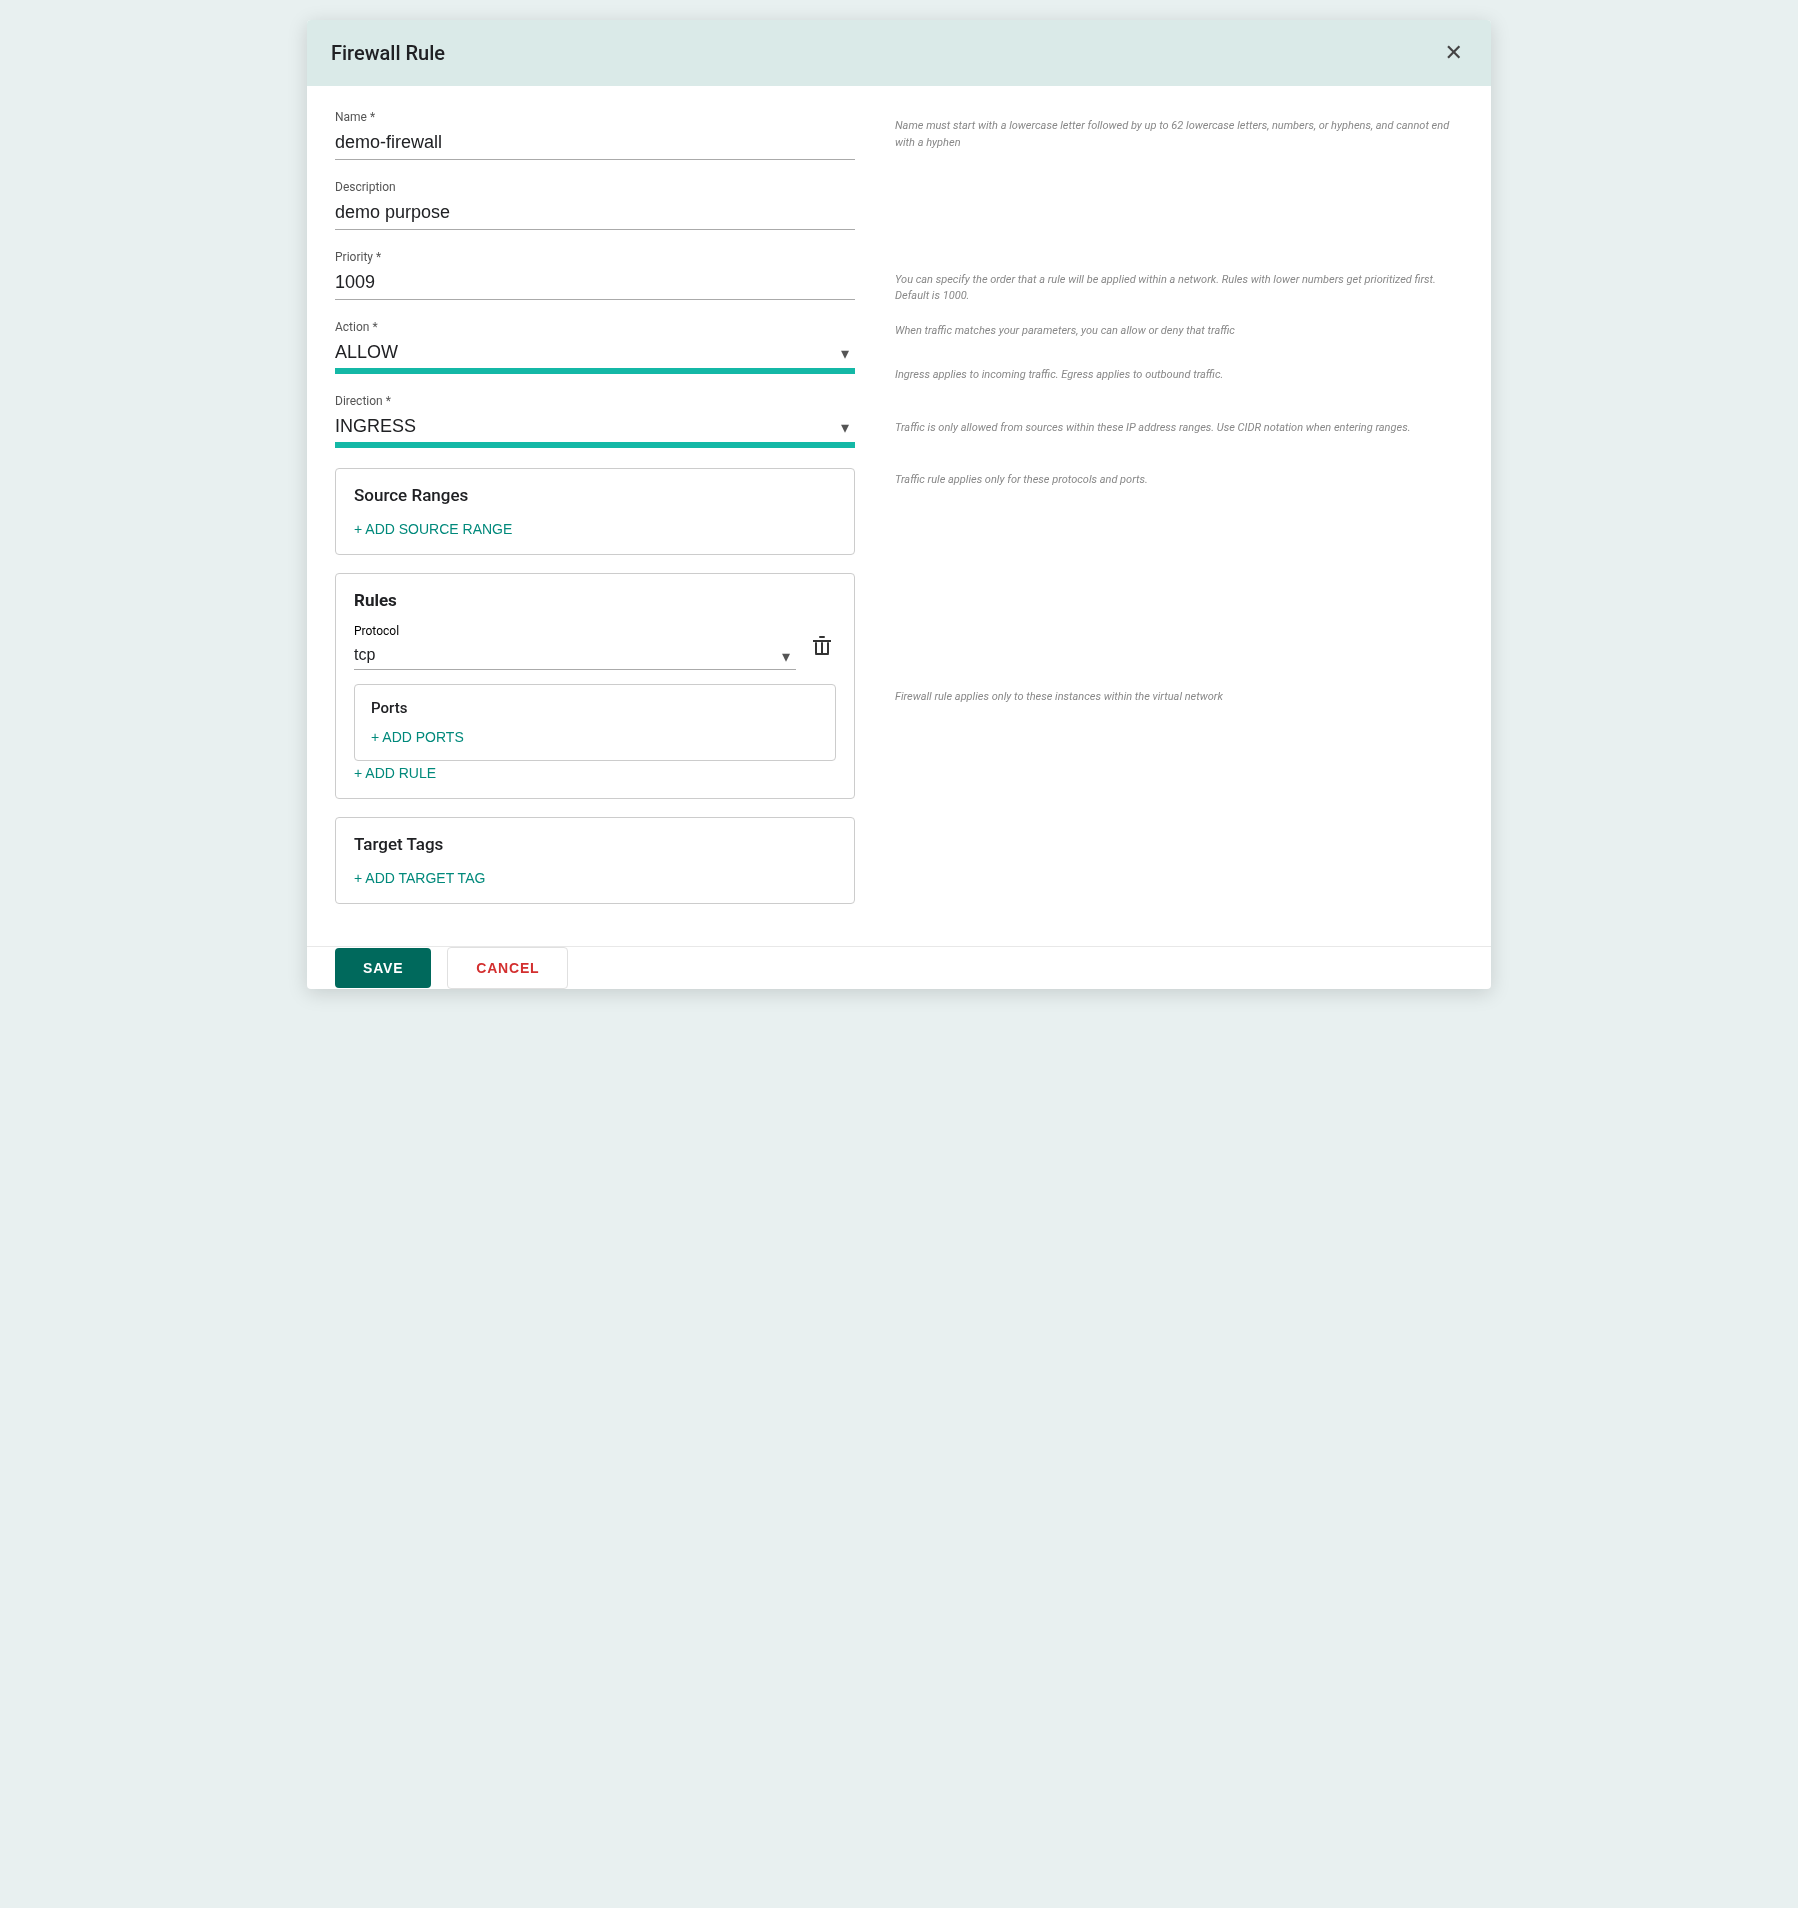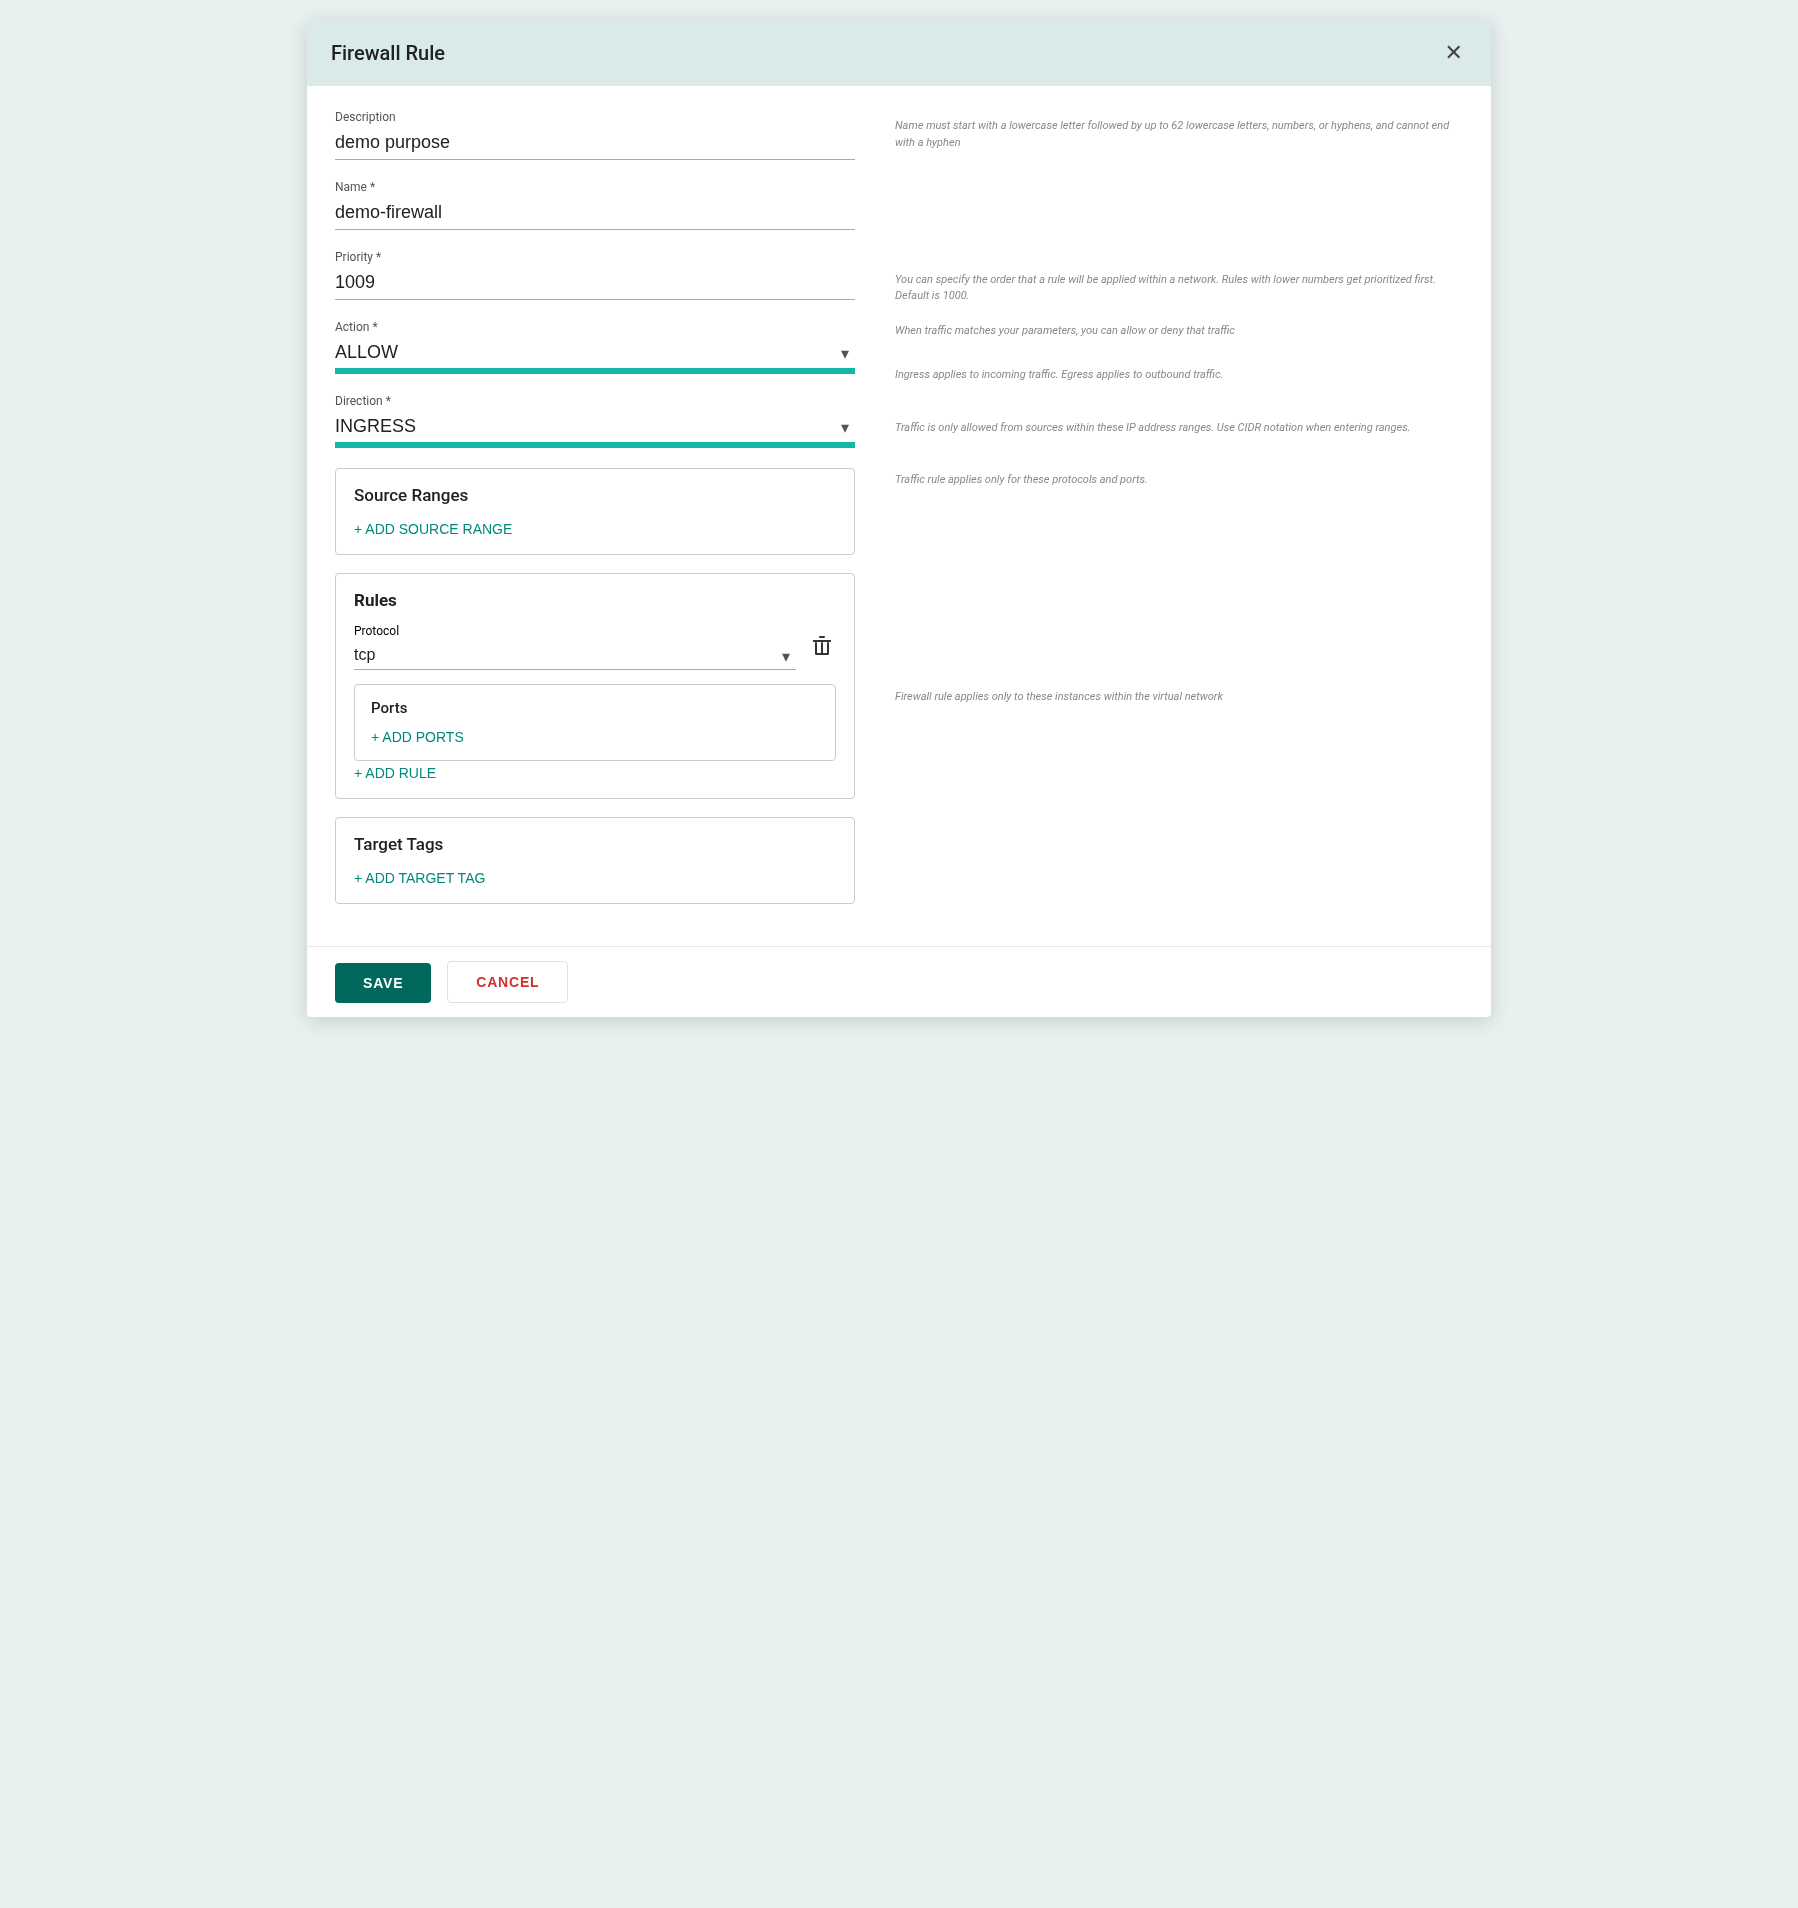--- a/index.html
+++ b/index.html
@@ -193,24 +193,24 @@
     .add-rule-link {
       color: #00897b;
       font-size: 14px;
       font-weight: 500;
       cursor: pointer;
       background: none;
       border: none;
       padding: 0;
     }
     .dialog-footer {
-      padding: 14px 28px;
+      padding: 0 28px;
       display: flex;
       gap: 16px;
-      align-items: flex-end;
+      align-items: center;
       border-top: 1px solid #e8e8e8;
     }
     .save-btn {
       background: #00695c;
       color: #fff;
       font-size: 14px;
       font-weight: 700;
       border: none;
       border-radius: 4px;
       padding: 12px 28px;
@@ -237,27 +237,27 @@
   <div class="dialog-header">
     <span class="dialog-header-title">Firewall Rule</span>
     <button class="close-btn">✕</button>
   </div>
 
   <div class="dialog-body">
 
     <div class="left-col">
 
       <div class="field-group">
+        <div class="field-label">Name *</div>
+        <input class="field-input" type="text" value="demo-firewall" style="">
+      </div>
+
+      <div class="field-group">
         <div class="field-label">Description</div>
         <input class="field-input" type="text" value="demo purpose" style="">
-      </div>
-
-      <div class="field-group">
-        <div class="field-label">Name *</div>
-        <input class="field-input" type="text" value="demo-firewall" style="">
       </div>
 
       <div class="field-group">
         <div class="field-label">Priority *</div>
         <input class="field-input" type="text" value="1009" style="">
       </div>
 
       <div class="field-group">
         <div class="field-label">Action *</div>
         <div class="select-wrapper">

